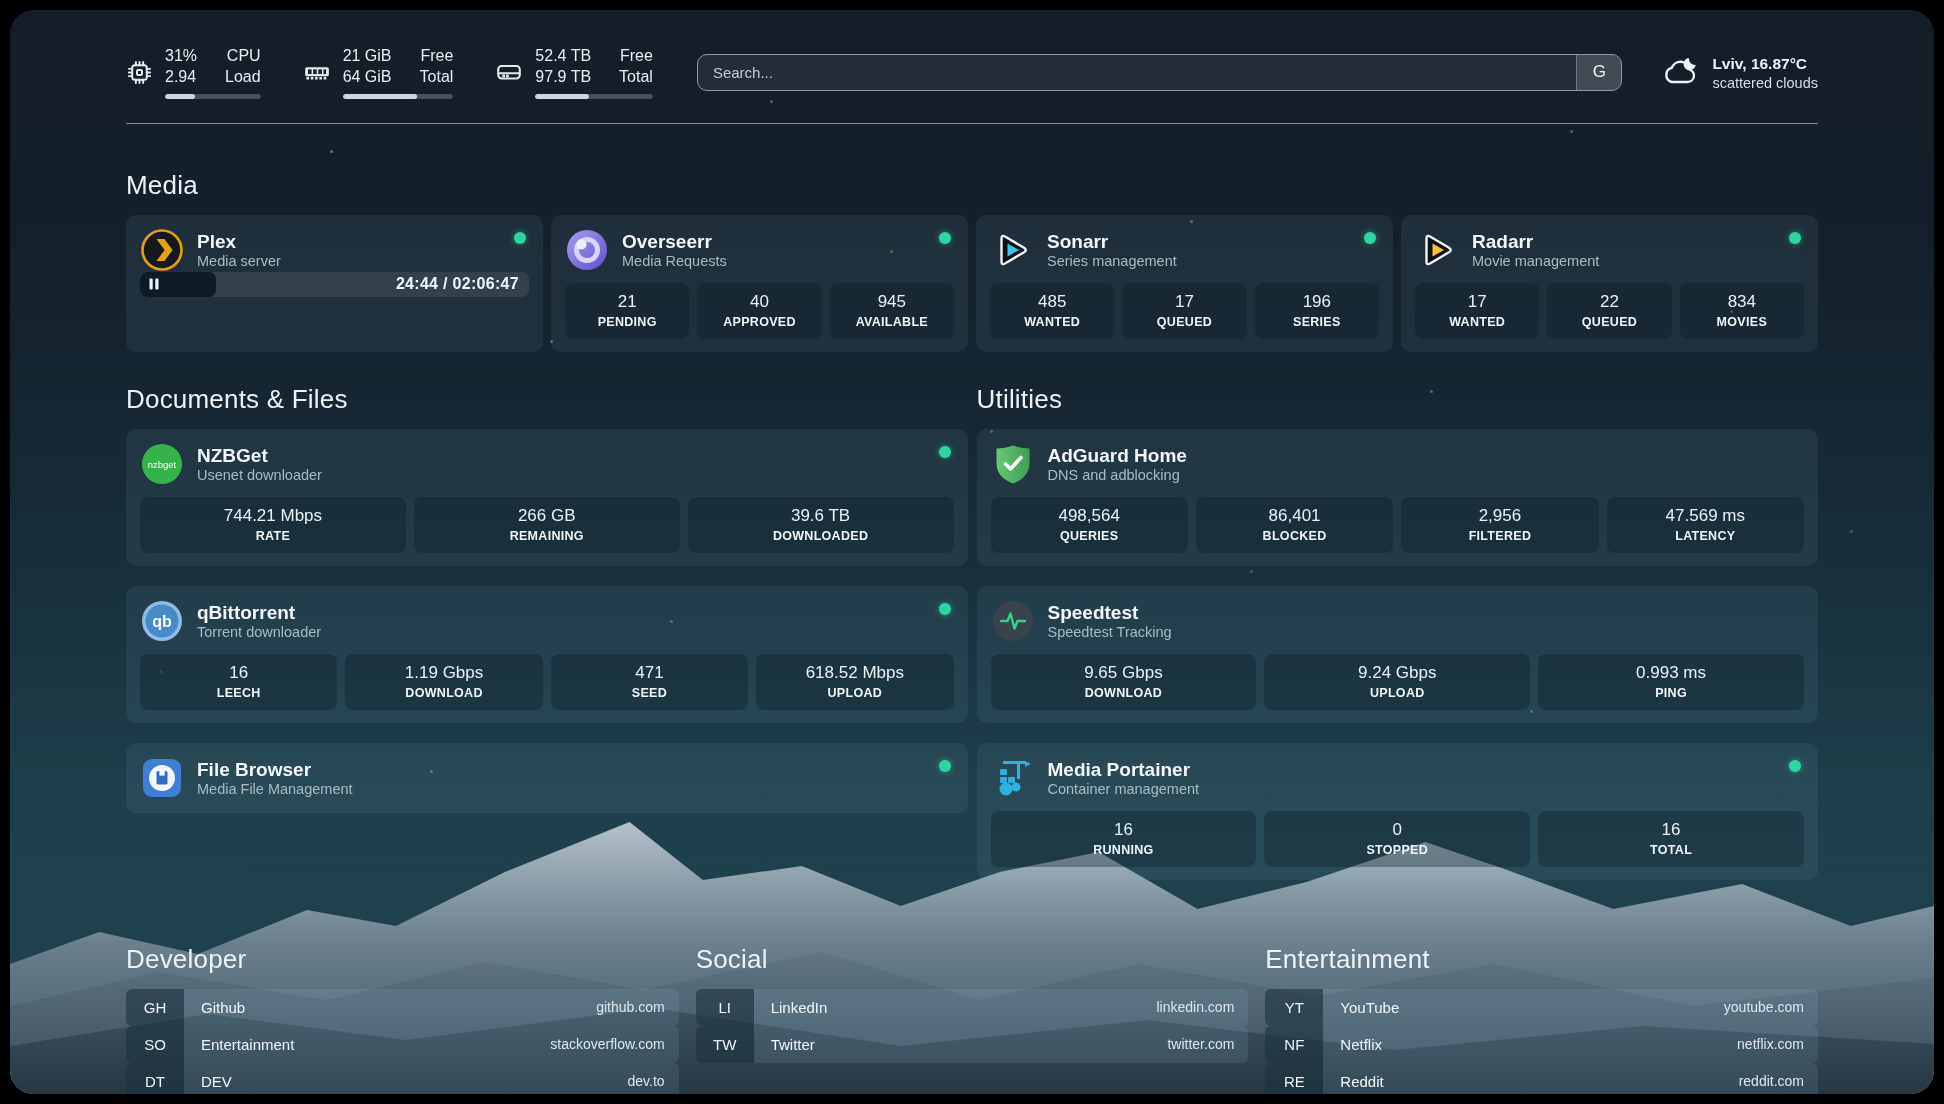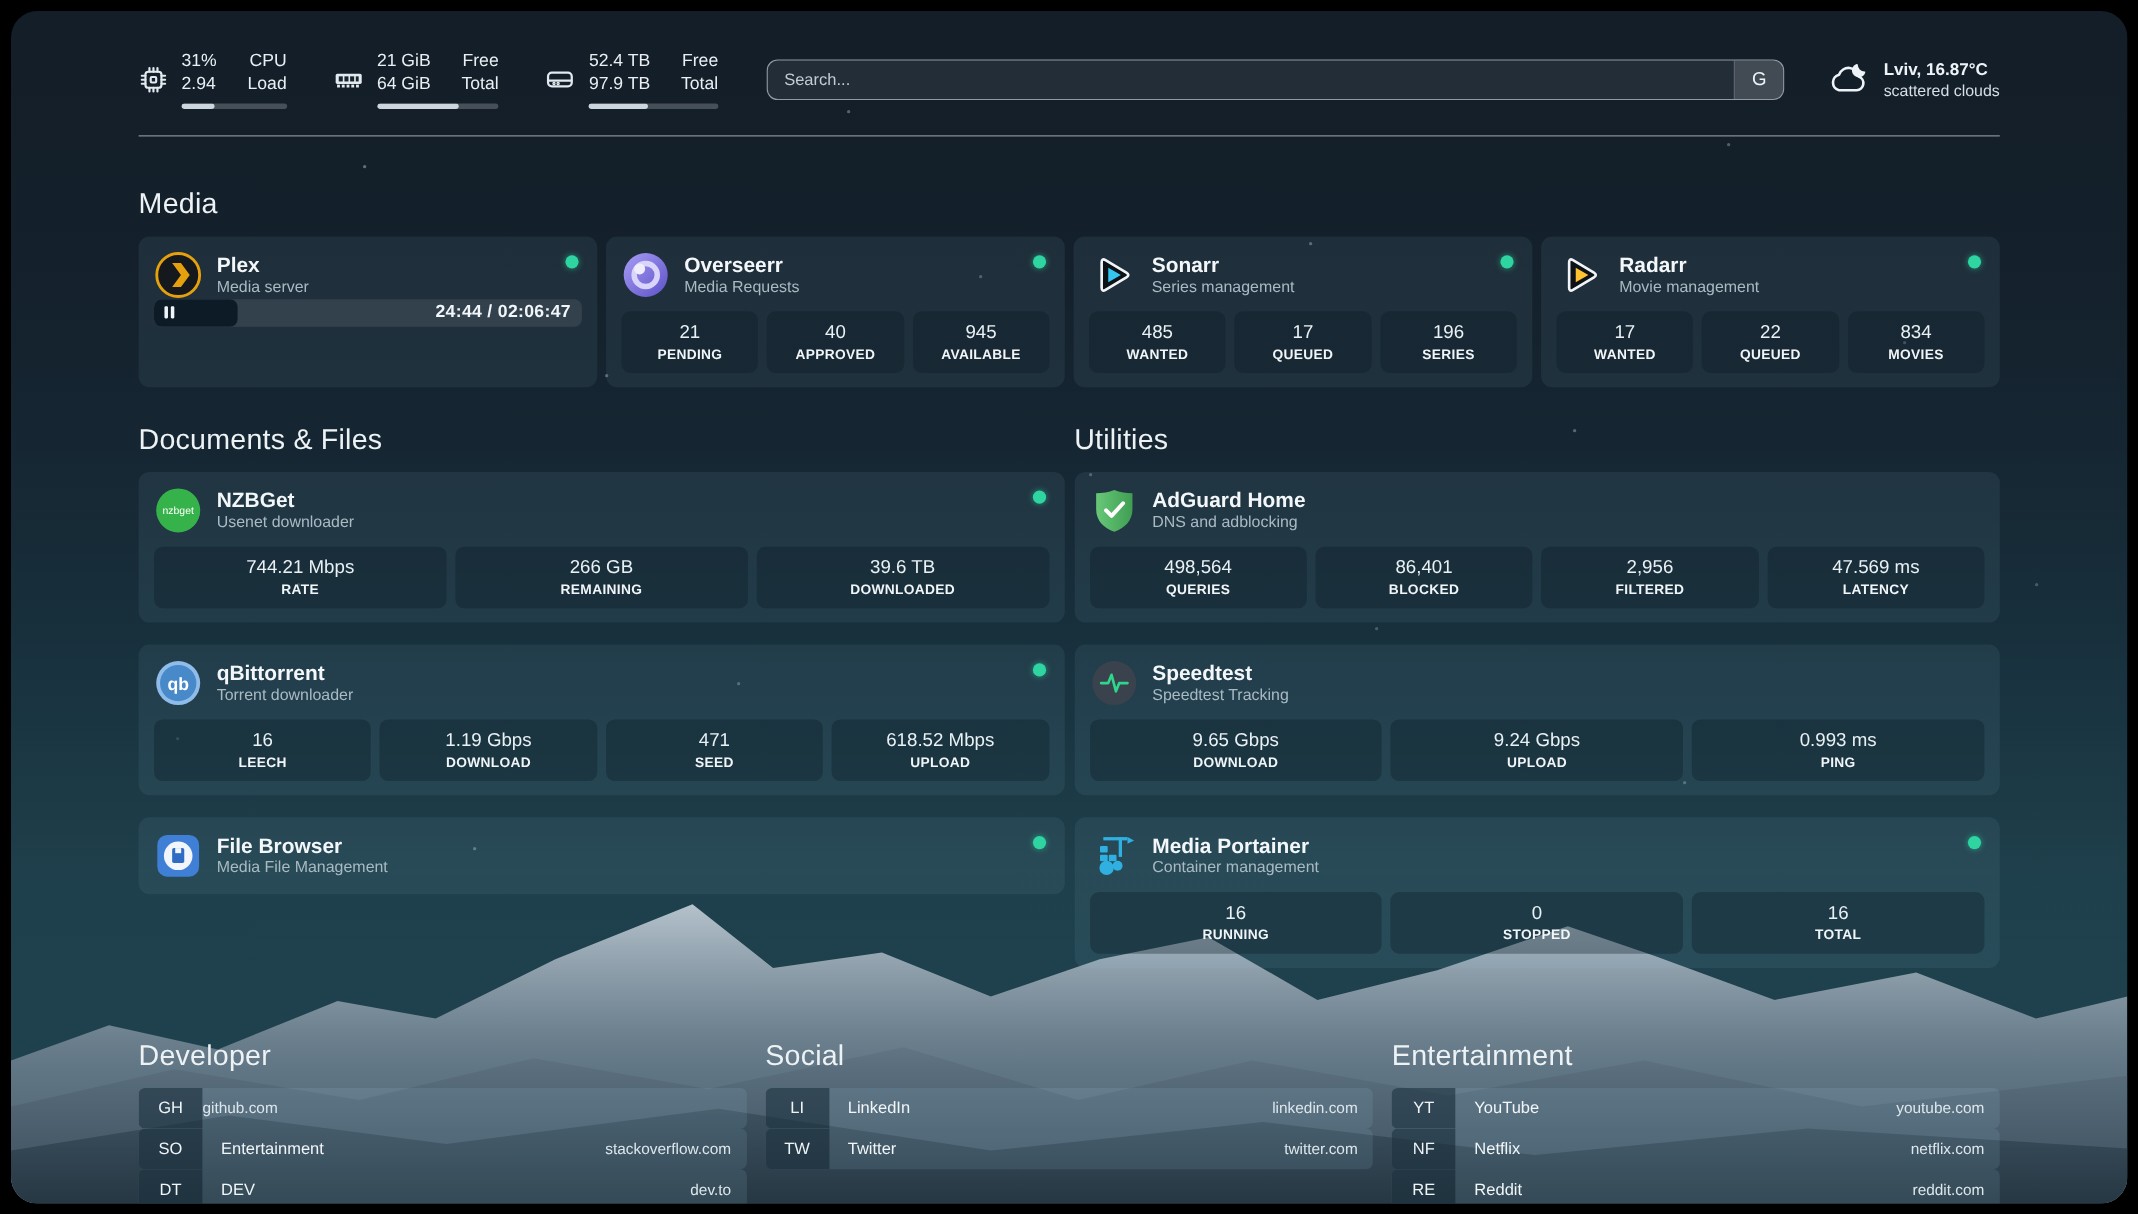--- a/index.html
+++ b/index.html
@@ -549,20 +549,21 @@
           </div>
         </section>
       </div>
 
       <div class="bookmarks">
 
         <section>
           <h2 class="section-h">Developer</h2>
           <div class="bm-row">
             <span class="bm-abbr">GH</span>
+            <span class="bm-name">Github</span>
             <span class="bm-domain">github.com</span>
           </div>
           <div class="bm-row">
             <span class="bm-abbr">SO</span>
             <span class="bm-name">Entertainment</span>
             <span class="bm-domain">stackoverflow.com</span>
           </div>
           <div class="bm-row">
             <span class="bm-abbr">DT</span>
             <span class="bm-name">DEV</span>

